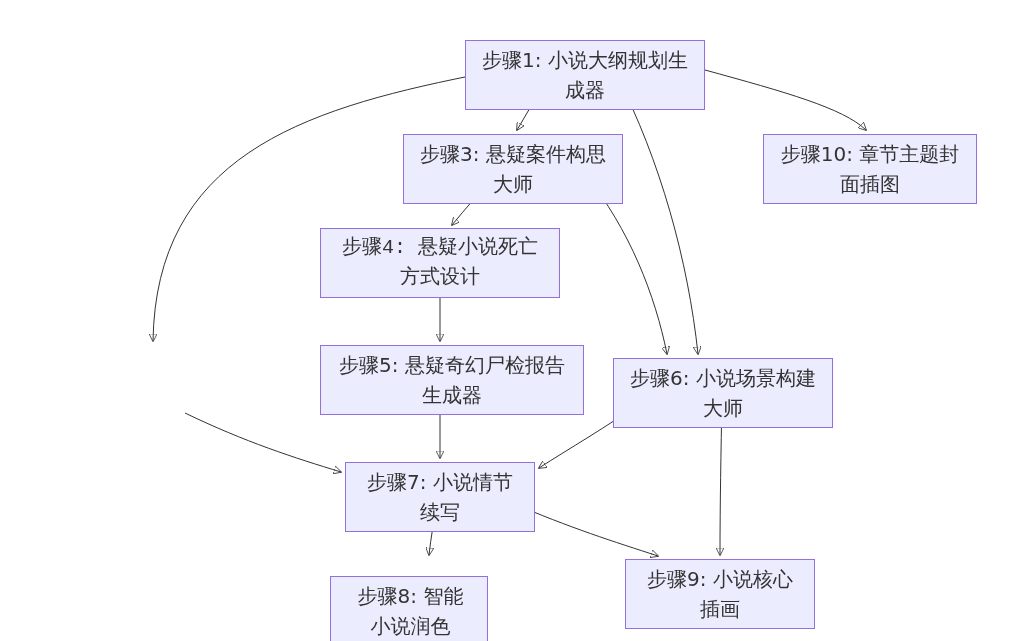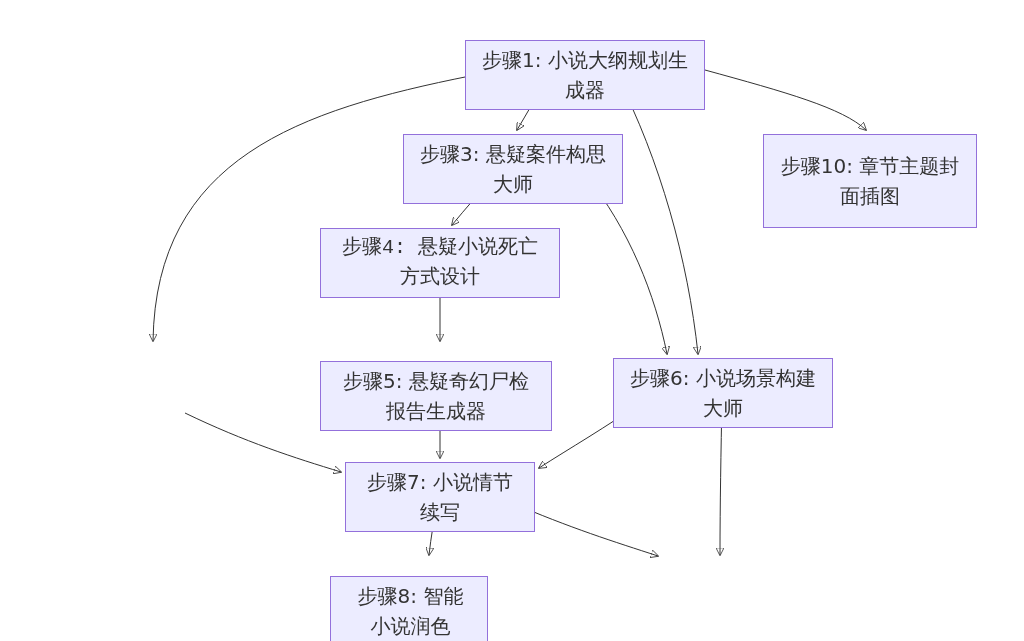--- a/index.html
+++ b/index.html
@@ -62,27 +62,28 @@
     <path d="M 648 398 C 605 428, 570 448, 539 468" marker-end="url(#arrow)"></path>
     <path d="M 722 398 C 721 450, 720 505, 720 555" marker-end="url(#arrow)"></path>
     <path d="M 437 502 C 434 520, 431 537, 429 555" marker-end="url(#arrow)"></path>
     <path d="M 510 502 C 570 528, 615 542, 658 556" marker-end="url(#arrow)"></path>
   </svg>
 
   <div class="node" style="left:465px; top:40px;  width:240px; min-height:36px;">步骤1: 小说大纲规划生成器</div>
 
   <div class="node" style="left:403px; top:134px; width:220px; min-height:40px;">步骤3: 悬疑案件构思大师</div>
 
-  <div class="node" style="left:763px; top:134px; width:214px; min-height:40px; padding:16px 12px;">步骤10: 章节主题封面插图</div>
+  <div class="node" style="left:763px; top:134px; width:214px; min-height:40px; padding:4px 12px;">步骤10: 章节主题封面插图</div>
 
   <div class="node" style="left:320px; top:228px; width:240px; min-height:68px;font-family:Liberation Mono, monospace;">步骤4: 悬疑小说死亡方式设计</div>
 
 
-  <div class="node" style="left:320px; top:345px; width:232px; min-height:68px;margin-top:16px;">步骤5: 悬疑奇幻尸检报告生成器</div>
+  <div class="node" style="left:320px; top:345px; width:264px; min-height:68px;">步骤5: 悬疑奇幻尸检报告生成器</div>
 
   <div class="node" style="left:613px; top:358px; width:220px; min-height:40px;">步骤6: 小说场景构建大师</div>
 
   <div class="node" style="left:345px; top:462px; width:190px; min-height:40px;">步骤7: 小说情节续写</div>
 
   <div class="node" style="left:330px; top:576px; width:158px; min-height:40px;padding-left:19px;">步骤8: 智能小说润色</div>
 
+  <div class="node" style="left:625px; top:559px; width:190px; min-height:40px;">步骤9: 小说核心插画</div>
 
 </div>
 
 </body></html>

